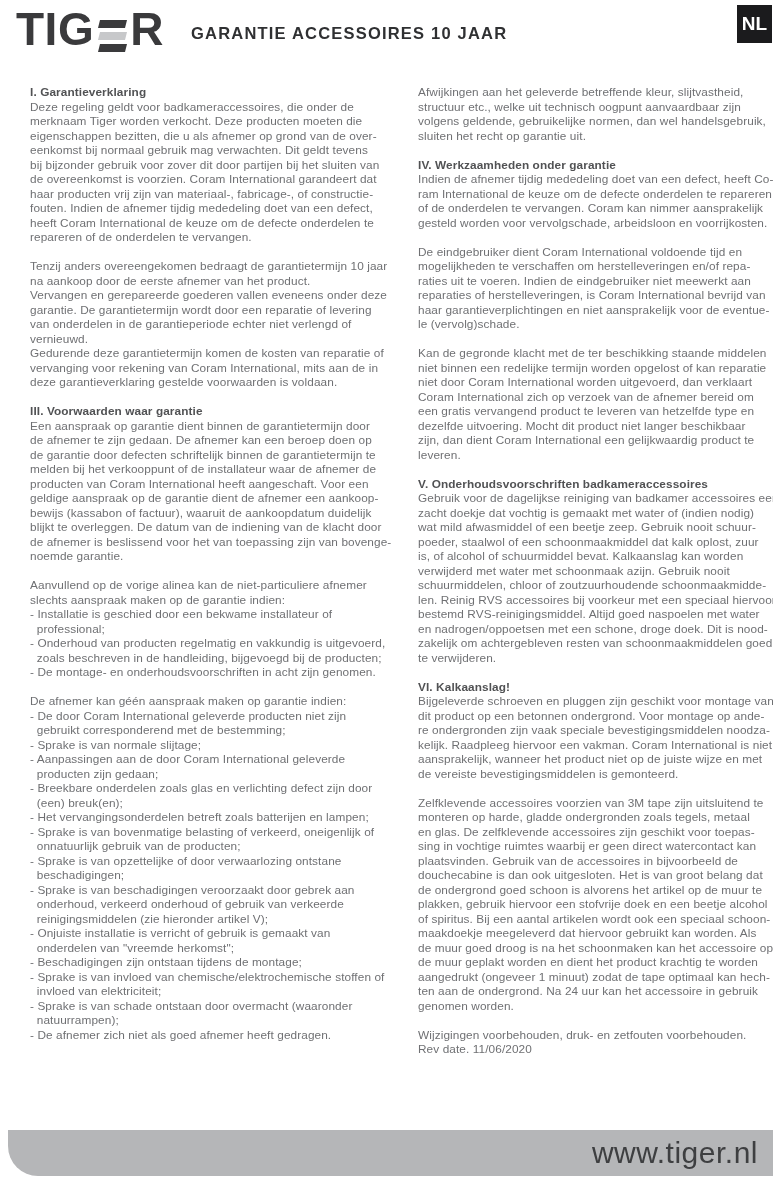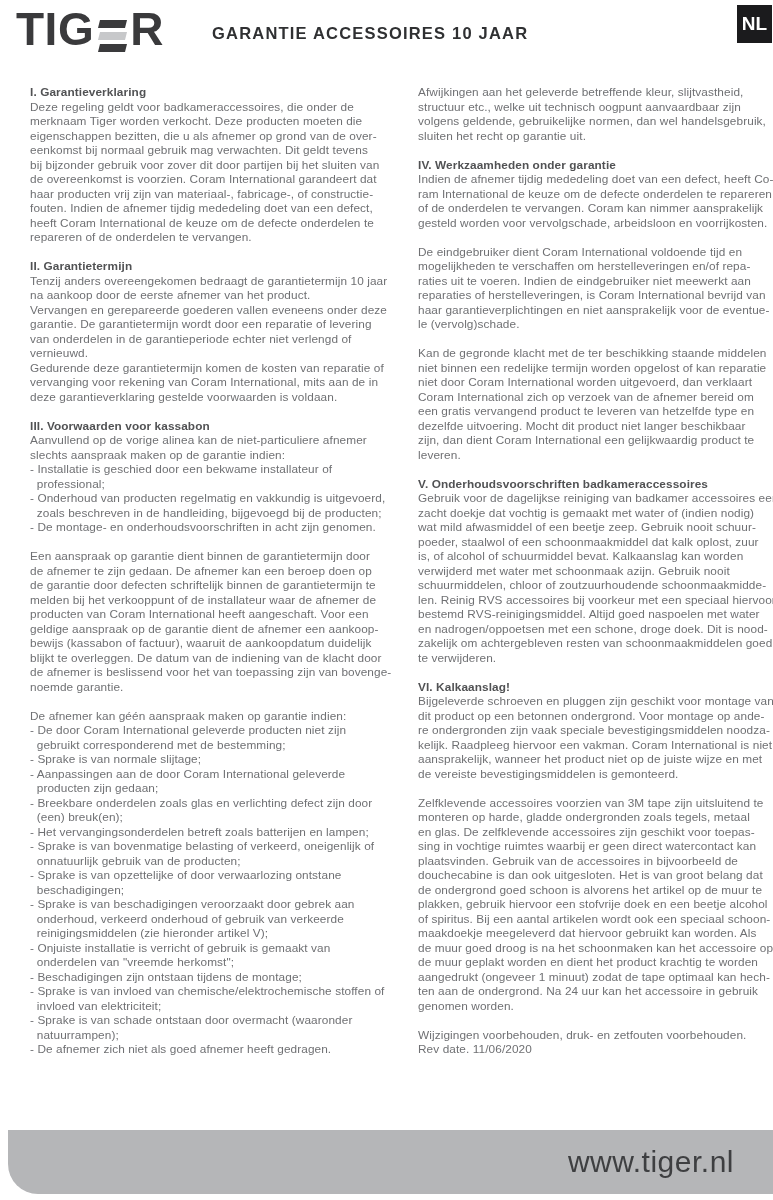--- a/index.html
+++ b/index.html
@@ -13,21 +13,21 @@
   .page { position: absolute; inset: 0; background: #fff; }
 
   
   .logo { position: absolute; left: 16px; top: 6px; display: flex; align-items: flex-end; }
   .logo-txt { font-size: 46px; font-weight: 800; color: #3a3a3c; letter-spacing: 0.5px; line-height: 1; }
   .logo-e { display: flex; flex-direction: column; justify-content: space-between; width: 27px; height: 32px; margin: 5px 4px 0 5px; }
   .logo-e .bar { height: 8px; background: #3a3a3c; transform: skewX(-14deg); }
   .logo-e .bar.light { background: #c7c8ca; }
 
   .doc-title {
-    position: absolute; left: 212px; top: 24px;
+    position: absolute; left: 191px; top: 24px;
     font-size: 16.5px; font-weight: bold; letter-spacing: 1.2px; color: #2f3032;
   }
 
   .lang-badge {
     position: absolute; left: 737px; top: 5px; width: 35px; height: 38px;
     background: #1b1b1d; color: #ffffff; font-weight: bold; font-size: 19px;
     display: flex; align-items: center; justify-content: center;
   }
 
   
@@ -35,24 +35,24 @@
     position: absolute; top: 85px; width: 368px;
     font-size: 11.8px; line-height: 14.5px; color: #6f7073; letter-spacing: 0.1px; margin-left: 20px;
   }
   #col-left  { left: 10px; }
   #col-right { left: 398px; }
   .sec-heading { font-weight: bold; color: #515254; white-space: pre-wrap; }
   .para { white-space: pre-wrap; margin: 0 0 14.5px 0; }
 
   
   .footer-bar {
-    position: absolute; left: 8px; top: 1130px; width: 765px; height: 64px;
+    position: absolute; left: 8px; top: 1130px; width: 765px; height: 46px;
     background: #b5b6b8; border-radius: 0 0 0 30px;
     display: flex; align-items: center; justify-content: flex-end;
-    padding-right: 39px;
+    padding-right: 15px;
   }
   .footer-url { font-size: 30px; color: #3e3f41; letter-spacing: 0.5px; font-weight: 400; }
 </style>
 </head>
 <body>
 
 <div class="page">
 
   <div class="logo">
     <span class="logo-txt">TIG</span>
@@ -74,48 +74,47 @@
         <div class="para">Deze regeling geldt voor badkameraccessoires, die onder de
 merknaam Tiger worden verkocht. Deze producten moeten die
 eigenschappen bezitten, die u als afnemer op grond van de over-
 eenkomst bij normaal gebruik mag verwachten. Dit geldt tevens
 bij bijzonder gebruik voor zover dit door partijen bij het sluiten van
 de overeenkomst is voorzien. Coram International garandeert dat
 haar producten vrij zijn van materiaal-, fabricage-, of constructie-
 fouten. Indien de afnemer tijdig mededeling doet van een defect,
 heeft Coram International de keuze om de defecte onderdelen te
 repareren of de onderdelen te vervangen.</div>
-        <div class="sec-heading">II. Garantietermijn</div>
         <div class="para">Tenzij anders overeengekomen bedraagt de garantietermijn 10 jaar
 na aankoop door de eerste afnemer van het product.
 Vervangen en gerepareerde goederen vallen eveneens onder deze
 garantie. De garantietermijn wordt door een reparatie of levering
 van onderdelen in de garantieperiode echter niet verlengd of
 vernieuwd.
 Gedurende deze garantietermijn komen de kosten van reparatie of
 vervanging voor rekening van Coram International, mits aan de in
 deze garantieverklaring gestelde voorwaarden is voldaan.</div>
-        <div class="sec-heading">III. Voorwaarden voor kassabon</div>
-        <div class="para">Aanvullend op de vorige alinea kan de niet-particuliere afnemer
-slechts aanspraak maken op de garantie indien:
-- Installatie is geschied door een bekwame installateur of
-  professional;
-- Onderhoud van producten regelmatig en vakkundig is uitgevoerd,
-  zoals beschreven in de handleiding, bijgevoegd bij de producten;
-- De montage- en onderhoudsvoorschriften in acht zijn genomen.</div>
+        <div class="sec-heading">III. Voorwaarden waar garantie</div>
         <div class="para">Een aanspraak op garantie dient binnen de garantietermijn door
 de afnemer te zijn gedaan. De afnemer kan een beroep doen op
 de garantie door defecten schriftelijk binnen de garantietermijn te
 melden bij het verkooppunt of de installateur waar de afnemer de
 producten van Coram International heeft aangeschaft. Voor een
 geldige aanspraak op de garantie dient de afnemer een aankoop-
 bewijs (kassabon of factuur), waaruit de aankoopdatum duidelijk
 blijkt te overleggen. De datum van de indiening van de klacht door
 de afnemer is beslissend voor het van toepassing zijn van bovenge-
 noemde garantie.</div>
+        <div class="para">Aanvullend op de vorige alinea kan de niet-particuliere afnemer
+slechts aanspraak maken op de garantie indien:
+- Installatie is geschied door een bekwame installateur of
+  professional;
+- Onderhoud van producten regelmatig en vakkundig is uitgevoerd,
+  zoals beschreven in de handleiding, bijgevoegd bij de producten;
+- De montage- en onderhoudsvoorschriften in acht zijn genomen.</div>
         <div class="para">De afnemer kan géén aanspraak maken op garantie indien:
 - De door Coram International geleverde producten niet zijn
   gebruikt corresponderend met de bestemming;
 - Sprake is van normale slijtage;
 - Aanpassingen aan de door Coram International geleverde
   producten zijn gedaan;
 - Breekbare onderdelen zoals glas en verlichting defect zijn door
   (een) breuk(en);
 - Het vervangingsonderdelen betreft zoals batterijen en lampen;
 - Sprake is van bovenmatige belasting of verkeerd, oneigenlijk of

